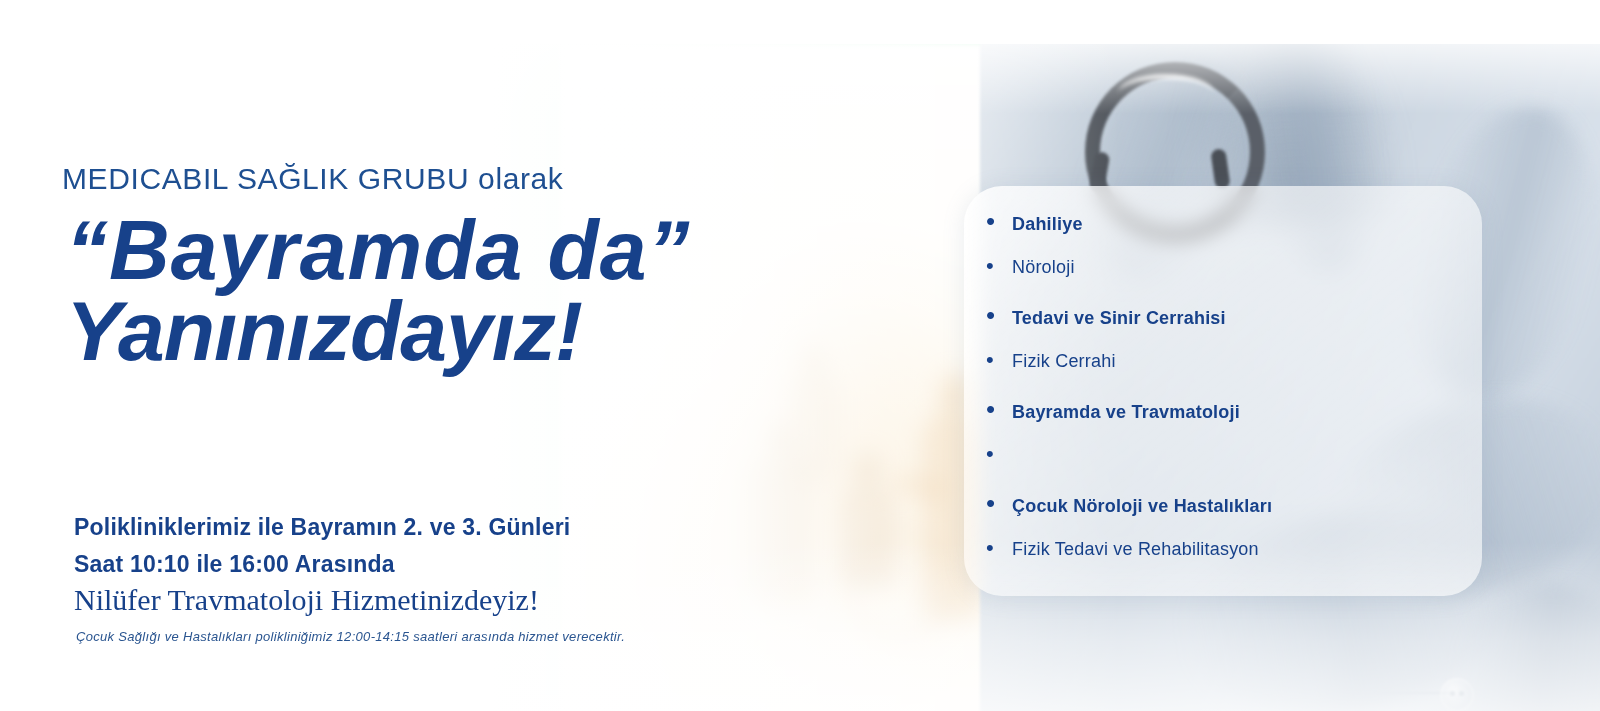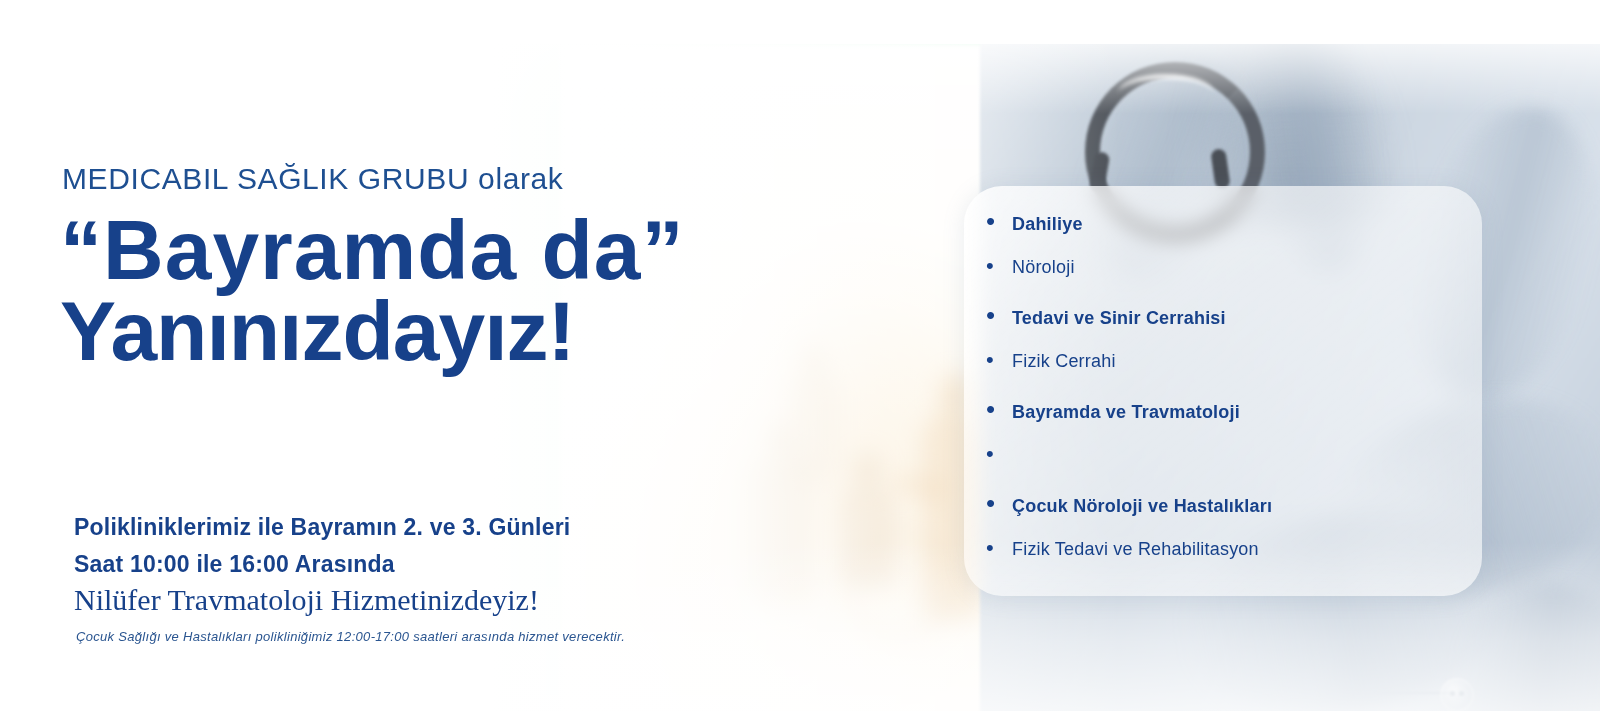--- a/index.html
+++ b/index.html
@@ -183,27 +183,28 @@
     position: absolute;
     left: 62px; top: 118px;
     font-size: 30px;
     font-weight: 400;
     letter-spacing: 0.6px;
     color: #1e4f91;
     white-space: nowrap;
   }
   .headline {
     position: absolute;
-    left: 60px; top: 166px;
+    left: 66px; top: 166px;
     font-size: 84px;
     font-weight: 700;
     line-height: 0.97;
     letter-spacing: -1px;
     color: #17418a;
     white-space: nowrap;
+    font-style: italic;
   }
   .headline .l1 { display: block; letter-spacing: 1px; }
   .headline .l2 { display: block; }
 
   .sub-bold {
     position: absolute;
     left: 74px;
     font-size: 23px;
     font-weight: 700;
     letter-spacing: 0.2px;
@@ -312,23 +313,23 @@
 
   <div class="copy">
     <div class="eyebrow">MEDICABIL SAĞLIK GRUBU olarak</div>
 
     <div class="headline">
       <span class="l1">“Bayramda da”</span>
       <span class="l2">Yanınızdayız!</span>
     </div>
 
     <div class="sub-bold s1">Polikliniklerimiz ile Bayramın 2. ve 3. Günleri</div>
-    <div class="sub-bold s2">Saat 10:00 ile 16:00 Arasında</div>
+    <div class="sub-bold s2">Saat 10:10 ile 16:00 Arasında</div>
     <div class="sub-serif">Nilüfer Travmatoloji Hizmetinizdeyiz!</div>
-    <div class="disclaimer">Çocuk Sağlığı ve Hastalıkları polikliniğimiz 12:00-17:00 saatleri arasında hizmet verecektir.</div>
+    <div class="disclaimer">Çocuk Sağlığı ve Hastalıkları polikliniğimiz 12:00-14:15 saatleri arasında hizmet verecektir.</div>
   </div>
 
   <div class="panel">
     <ul class="dept-list">
         <li class="dept-item bold">
           <span class="dept-bullet">•</span>
           <span class="dept-label">Dahiliye</span>
         </li>
         <li class="dept-item light">
           <span class="dept-bullet">•</span>

